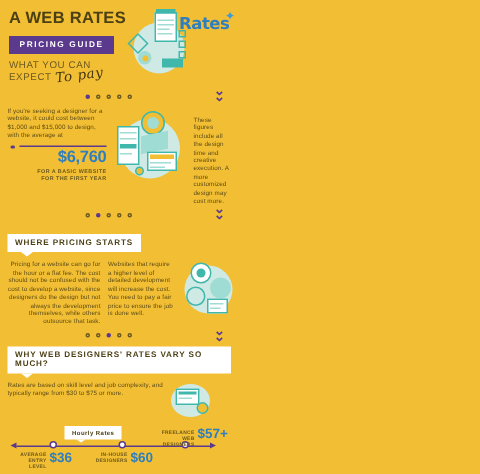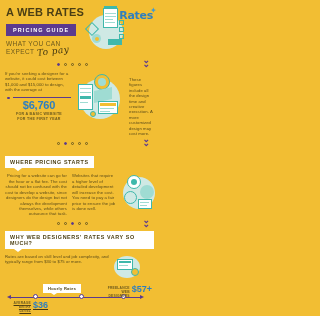--- a/index.html
+++ b/index.html
@@ -79,21 +79,21 @@
   }
   .cols { display:flex; gap:5px; }
   .col { flex:1; }
   .body-text {
     font-size:4.2px; line-height:5.4px; color:#5c4c18;
     letter-spacing:0.08px;
   }
 
   
   .price-box {
-    margin:4px 0 0 2px; text-align:center; width:64px;
+    margin:4px 0 0 2px; text-align:right; width:64px;
     position:relative;
   }
   .price-rule {
     display:flex; align-items:center; justify-content:center; gap:3px;
   }
   .price-rule .bar { height:1px; background:#5B3A8E; flex:1; }
   .price-rule .bullet {
     width:2.5px; height:2.5px; border-radius:50%; background:#5B3A8E;
   }
   .price-amt {
@@ -117,21 +117,21 @@
   .rate-line:before {
     left:-4px; border-top:2.6px solid transparent;
     border-bottom:2.6px solid transparent; border-right:4px solid #5B3A8E;
   }
   .rate-line:after {
     right:-4px; border-top:2.6px solid transparent;
     border-bottom:2.6px solid transparent; border-left:4px solid #5B3A8E;
   }
   .node { position:absolute; top:10.3px; width:5px; height:5px;
     border-radius:50%; background:#fff; border:1.2px solid #5B3A8E; }
-  .rate-item { position:absolute; text-align:center;text-decoration:underline; }
+  .rate-item { position:absolute; text-align:center; }
   .rate-lbl {
     font-size:3.3px; font-weight:bold; color:#6d5a1d;
     letter-spacing:0.2px; line-height:4px;
   }
   .rate-val {
     font-size:9px; font-weight:bold; color:#2f7fbf; line-height:9px;
   }
   .hourly-pill {
     position:absolute; left:38px; top:0px;
     background:#fff; color:#4b3f14;
@@ -323,20 +323,27 @@
 
       <div class="rate-item" style="left:2px; top:17px; width:52px; display:flex; align-items:flex-start; gap:2px;">
         <div class="rate-lbl" style="text-align:right; width:24px;">
           <span>AVERAGE</span><br>
           <span>ENTRY</span><br>
           <span>LEVEL</span>
         </div>
         <div class="rate-val">$36</div>
       </div>
 
+      <div class="rate-item" style="left:54px; top:17px; width:54px; display:flex; align-items:flex-start; gap:2px;">
+        <div class="rate-lbl" style="text-align:right; width:26px;">
+          <span>IN-HOUSE</span><br>
+          <span>DESIGNERS</span>
+        </div>
+        <div class="rate-val">$60</div>
+      </div>
 
       <div class="free-lbl" style="display:flex; align-items:flex-start; gap:2px;">
         <div class="rate-lbl" style="text-align:right; width:28px; padding-top:1px;">
           <span>FREELANCE</span><br>
           <span>WEB DESIGNERS</span>
         </div>
         <div class="rate-val">$57+</div>
       </div>
     </div>
 

